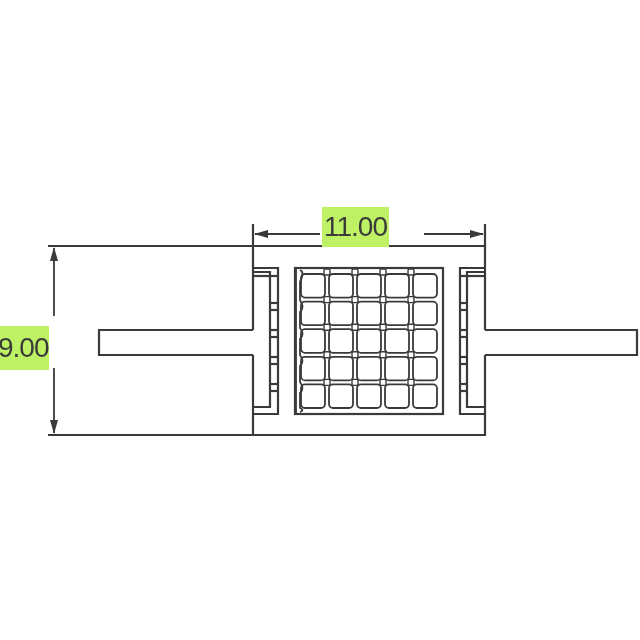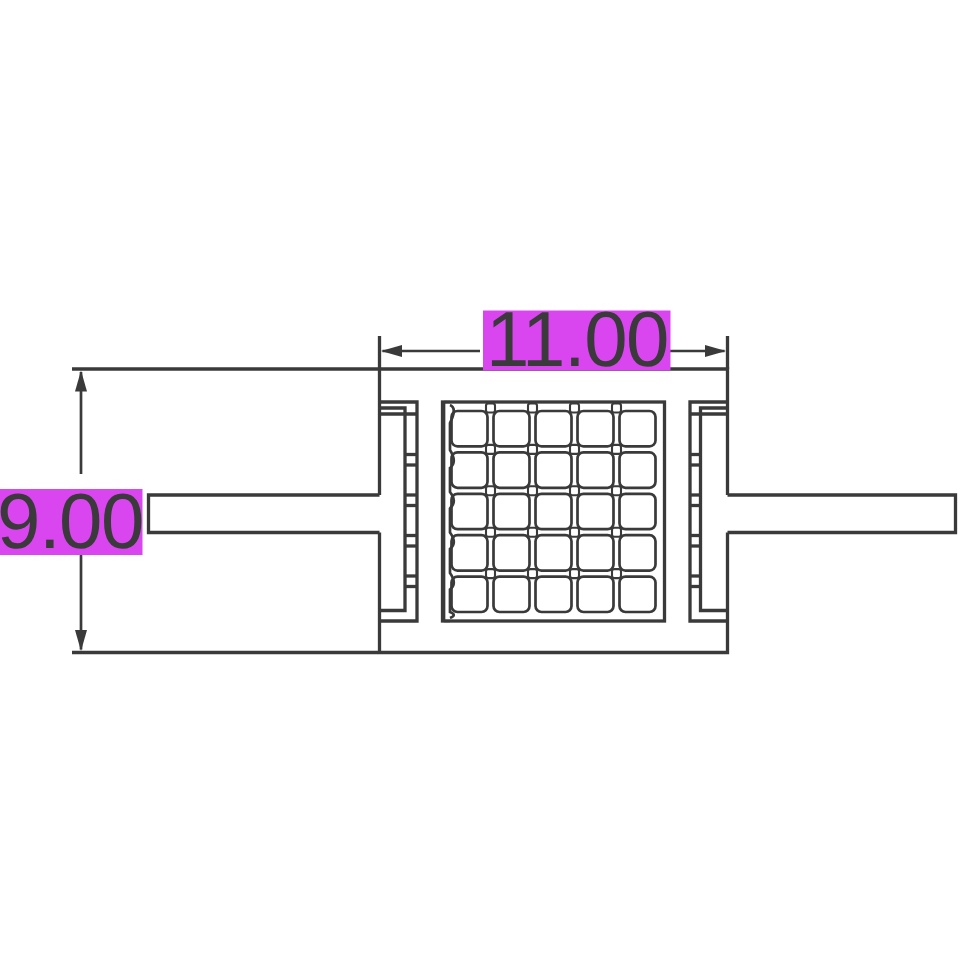--- a/index.html
+++ b/index.html
@@ -18,24 +18,24 @@
       position: absolute;
       left: 0;
       top: 0;
       width: 640px;
       height: 640px;
     }
     .dim-label {
       position: absolute;
       font-family: "Liberation Sans", sans-serif;
       color: #3a3a3a;
-      font-size: 52px;
+      font-size: 28px;
       line-height: 40px;
       letter-spacing: -1px;
-      background: #d946ef;
+      background: #bef264;
       white-space: nowrap;
     }
     #width-label {
       left: 322px;
       top: 207px;
       padding: 0 2px;
     }
     #height-label {
       left: -2px;
       top: 326px;

